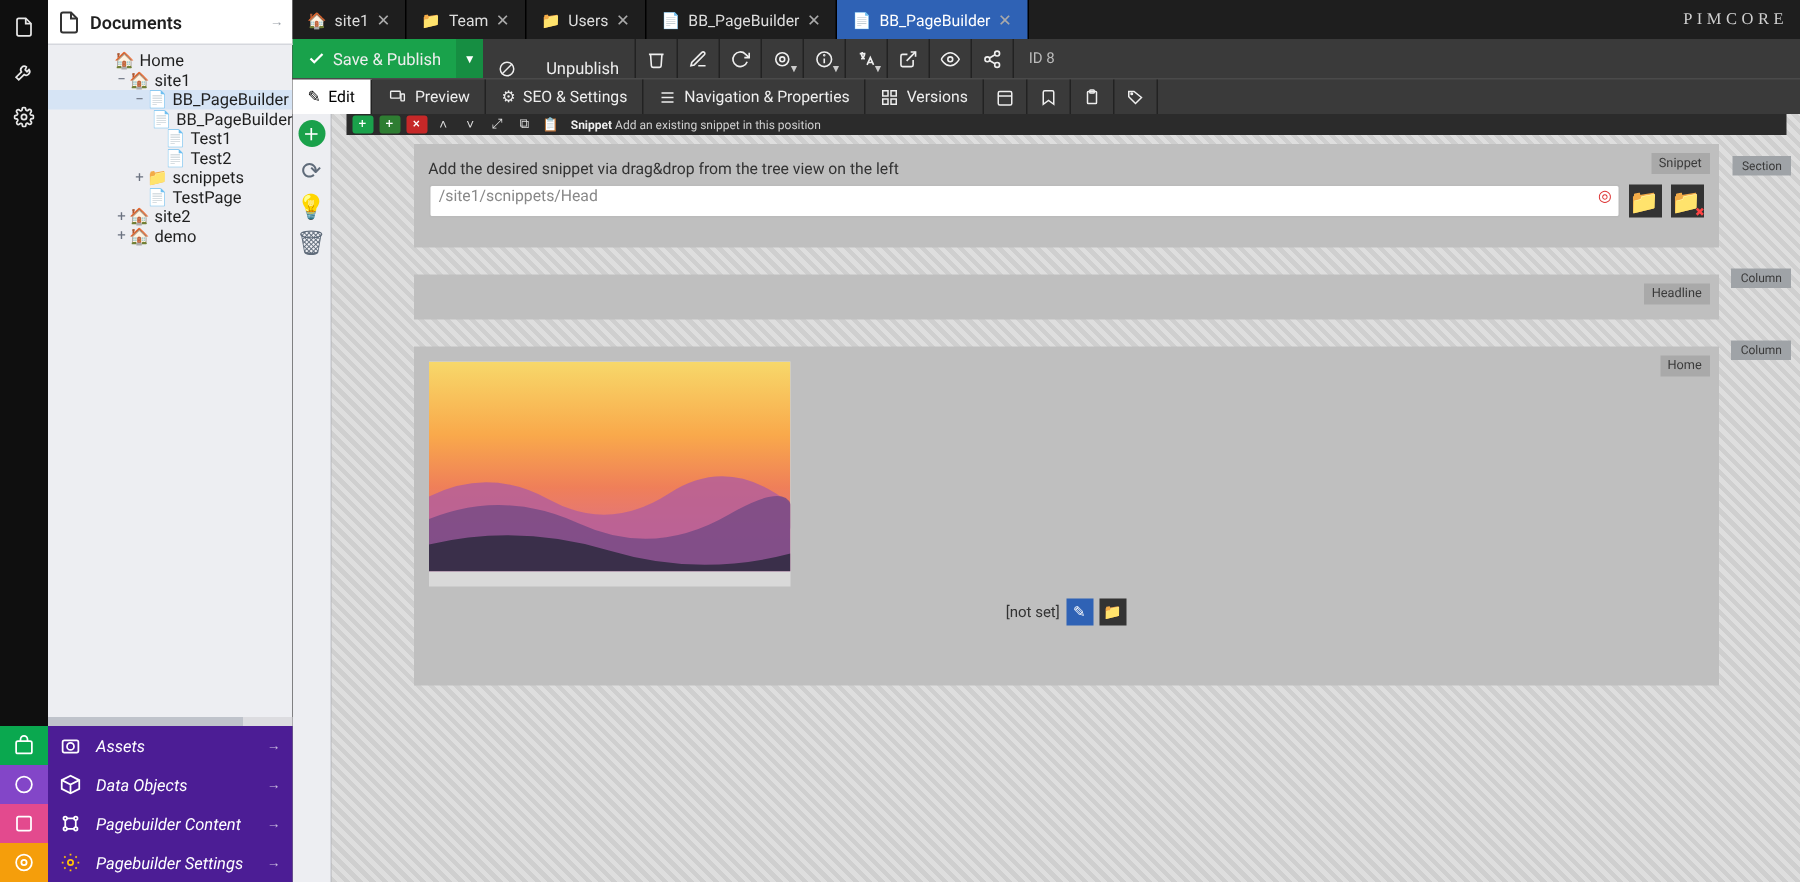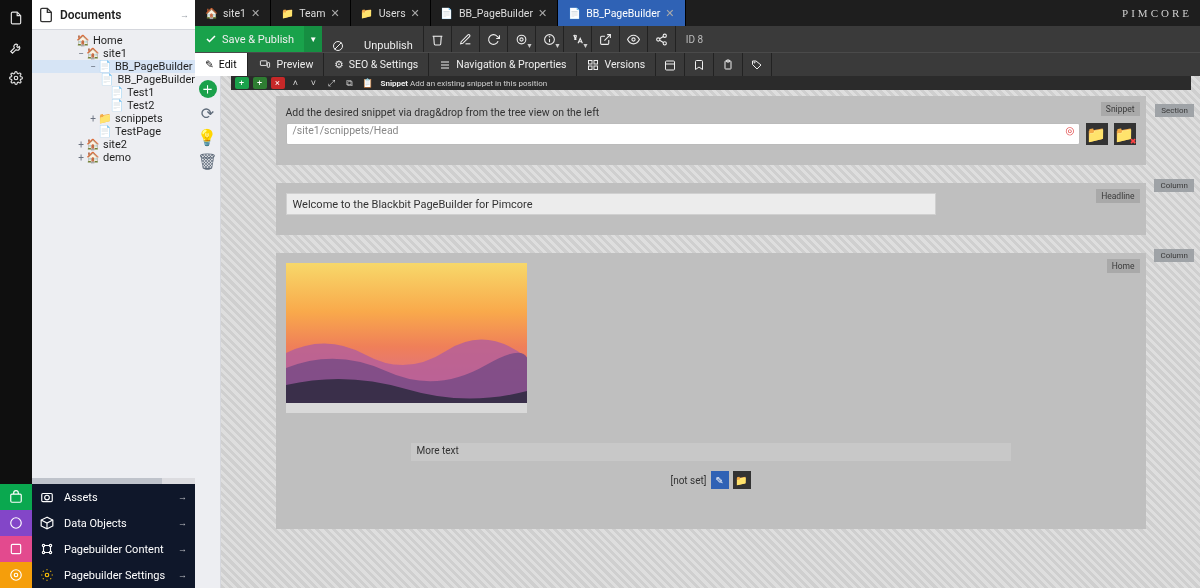--- a/index.html
+++ b/index.html
@@ -34,21 +34,21 @@
 .tree .pl-3 { padding-left: 68px; }
 .tree .node.selected { background: #d6e4f5; }
 .tree-scroll { height: 6px; background: #dcdce0; margin-top: 2px; position: relative; }
 .tree-scroll .thumb { position:absolute; left:0; top:0; height:6px; width:130px; background:#bfc3cb; }
 
 
 .big-strip { width: 163px; display: flex; flex-direction: column; margin-top: auto; }
 .big-btn { height: 26px; display: flex; align-items: center; color: #fff; font-size: 11px; padding: 0 8px; position: relative; cursor: pointer; }
 .big-btn .ic { width: 18px; margin-right: 6px; display:inline-flex; }
 .big-btn .go { position: absolute; right: 8px; color: rgba(255,255,255,0.7); }
-.big-btn.purple { background: #0f172a; }
+.big-btn.purple { background: #4c1d95; font-style: italic; }
 
 
 .main { flex: 1; display: flex; flex-direction: column; background: #2a2a2a; }
 
 
 .tabs { height: 26px; background: #1e1e1e; display: flex; align-items: stretch; position: relative; }
 .tab { display: flex; align-items: center; padding: 0 10px; color: #ddd; font-size: 10.5px; border-right: 1px solid #000; cursor: pointer; gap: 5px; }
 .tab.active { background: #2f62b5; color: #fff; }
 .tab .close { color: #aaa; font-size: 11px; }
 .brand { position: absolute; right: 8px; top: 0; height: 26px; display: flex; align-items: center; color: #cfcfcf; font-family: Georgia, serif; letter-spacing: 3px; font-size: 11px; }
@@ -499,23 +499,20 @@
                 <span style="position:relative">📁<span style="position:absolute;right:-2px;bottom:-2px;color:#f44;font-size:8px">✖</span></span>
               </div>
           </div>
         </div>
 
         <div style="position:relative;">
           <span class="row-tag" style="top:-4px;right:6px;position:absolute;">Column</span>
         </div>
         <div class="block">
           <span class="block-label">Headline</span>
-          <div class="headline-input">
-              <span>Welcome to the Blackbit PageBuilder for Pimcore</span>
-            </div>
         </div>
 
         <div style="position:relative;">
           <span class="row-tag" style="top:-4px;right:6px;position:absolute;">Column</span>
         </div>
         <div class="block" style="padding-bottom:40px">
           <span class="block-label">Home</span>
           <div class="card">
             <div class="card-ctl">
               <span style="color:#d33">◎</span>
@@ -532,21 +529,20 @@
                   </linearGradient>
                 </defs>
                 <rect width="241" height="140" fill="url(#sky)"></rect>
                 <path d="M0 90 Q40 70 80 92 T160 88 T241 95 V140 H0 Z" fill="#b55f99" opacity="0.85"></path>
                 <path d="M0 105 Q50 85 100 108 T200 102 T241 112 V140 H0 Z" fill="#7c4d86" opacity="0.9"></path>
                 <path d="M0 122 Q60 108 120 126 T241 128 V140 H0 Z" fill="#3a2f4a"></path>
               </svg>
             </div>
           </div>
 
-          <div class="more-row"><span>More text</span></div>
 
           <div class="notset-row">
             <span>[not set]</span>
             <span class="sq2" style="background:#2f62b5;color:#fff">✎</span>
             <span class="sq2" style="background:#333">📁</span>
           </div>
         </div>
 
       </div>
     </div>

